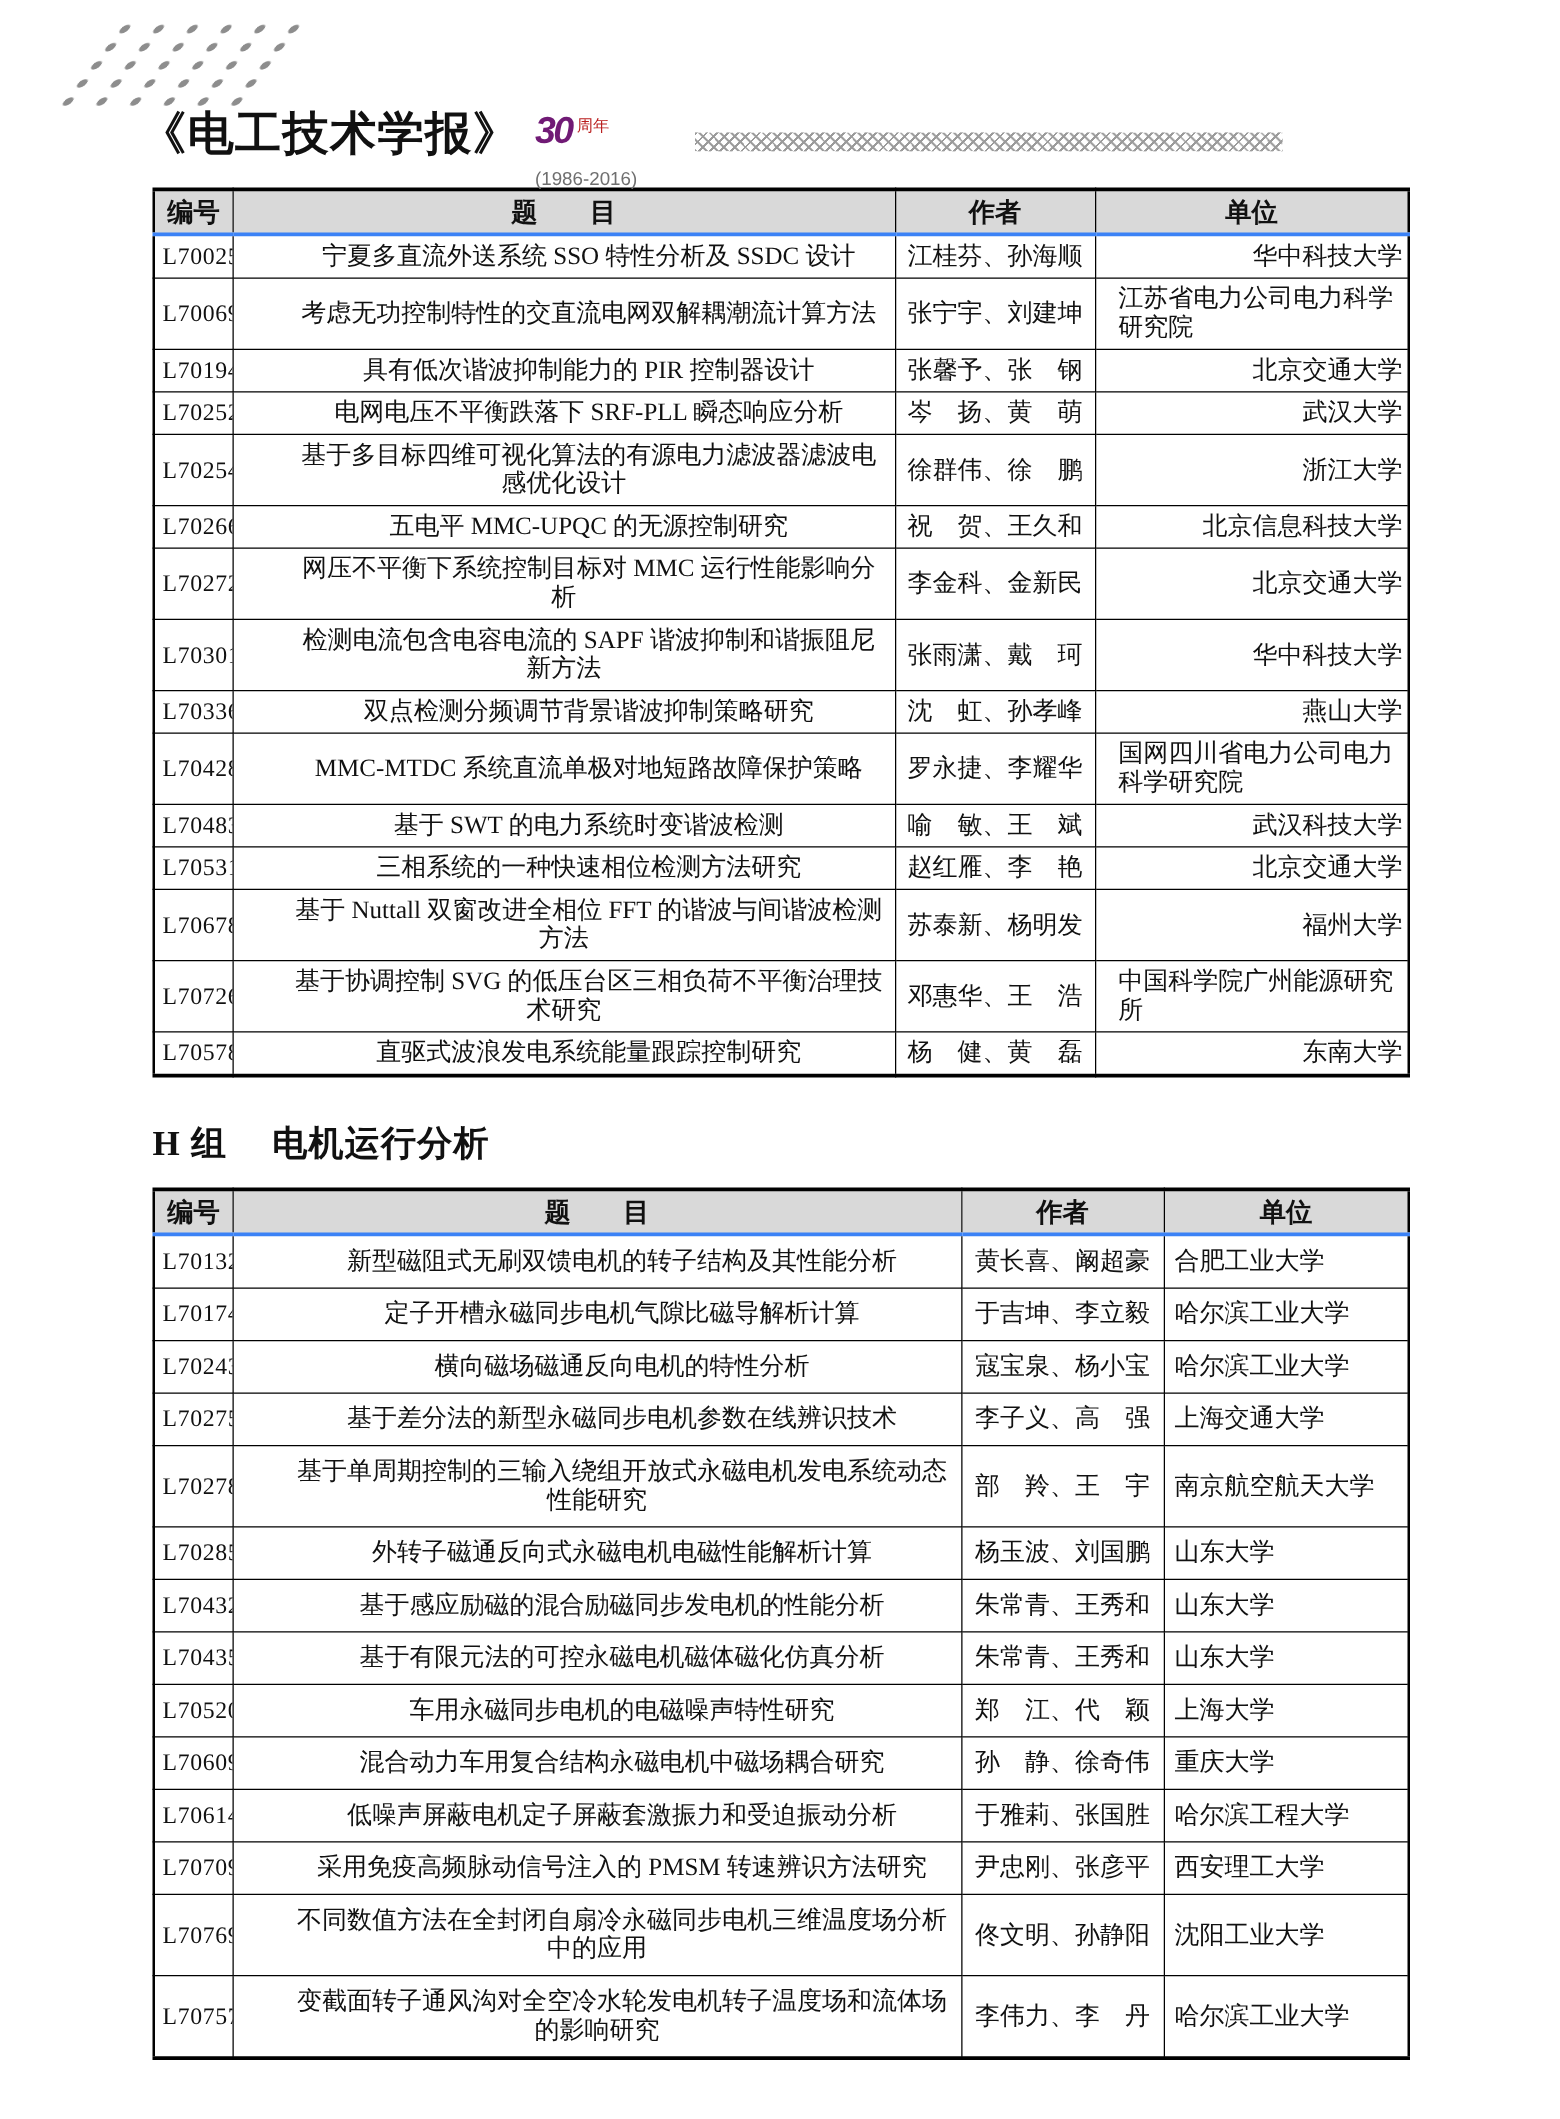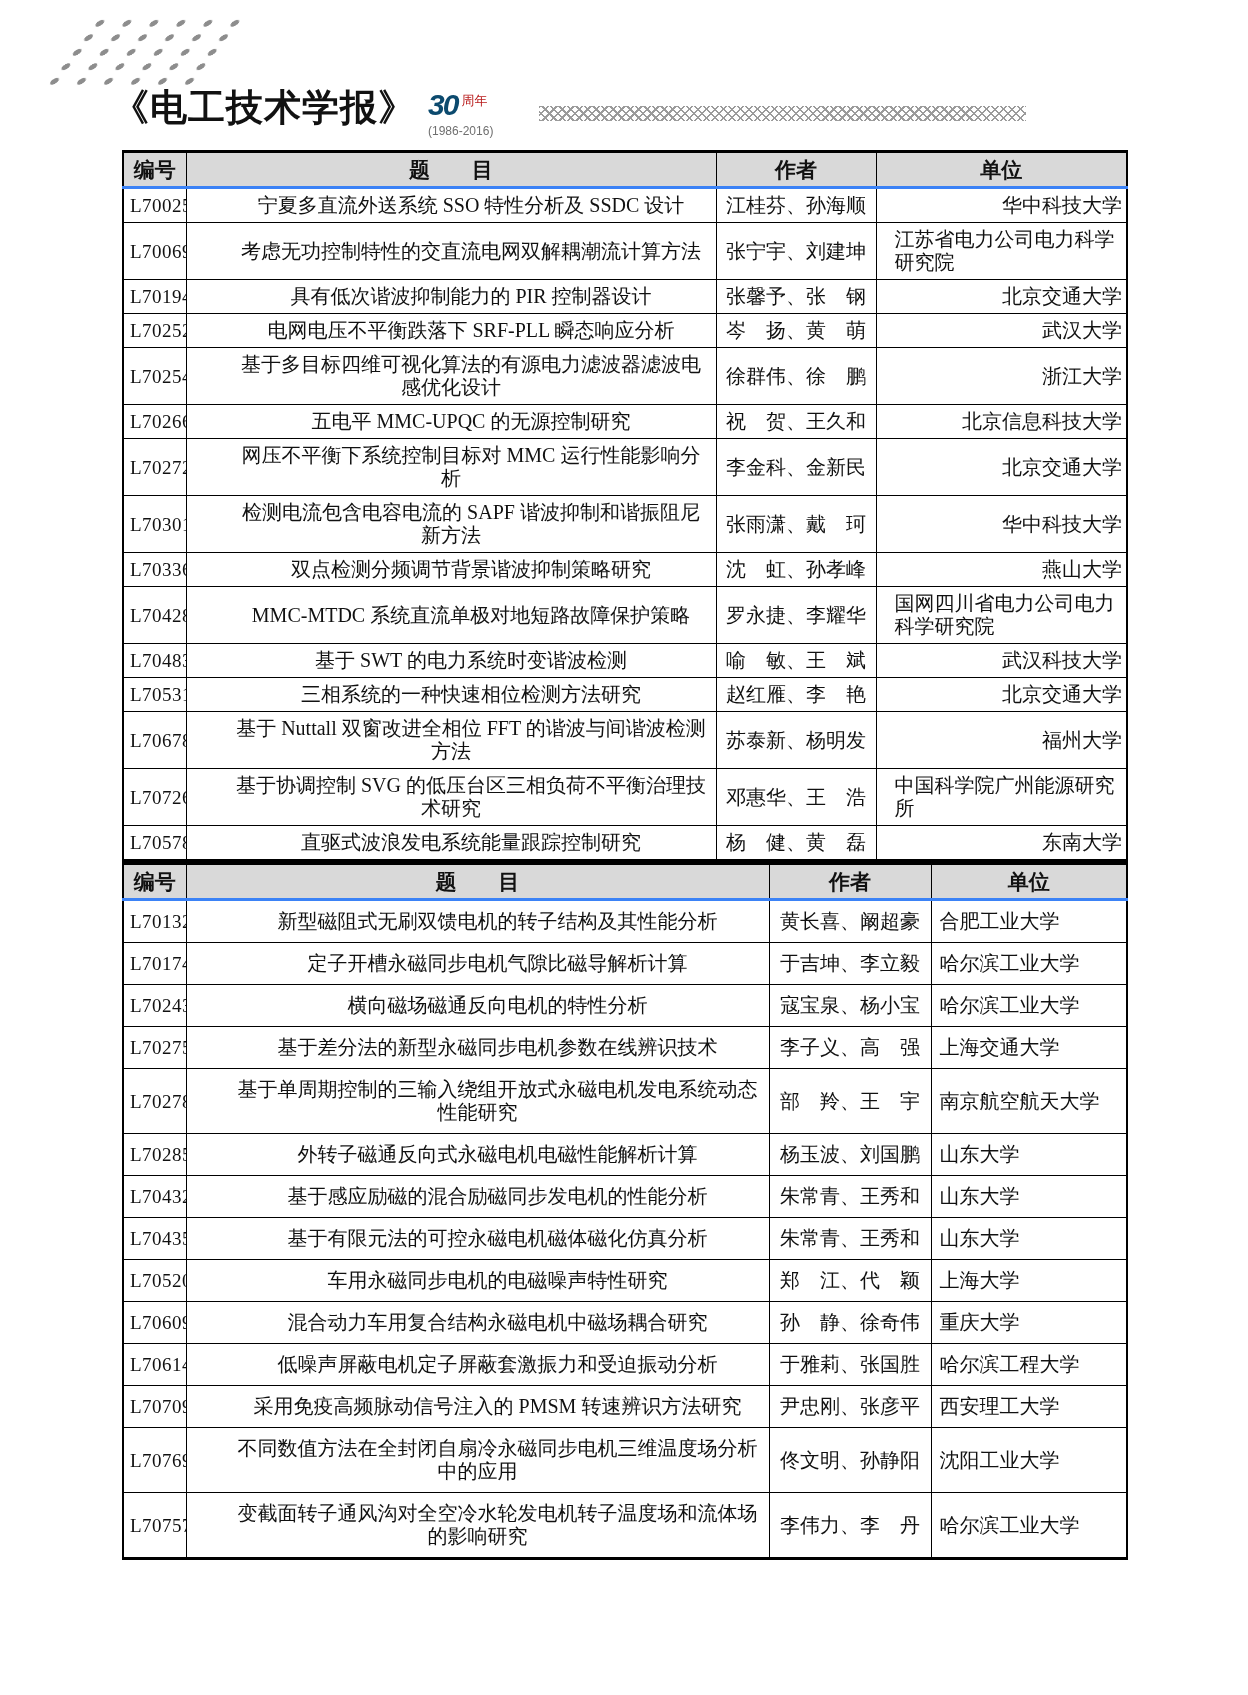--- a/index.html
+++ b/index.html
@@ -17,25 +17,25 @@
     position:absolute; left:92px; top:16px; width:168px; height:72px;
     background-image: radial-gradient(circle, #8d8d8d 3.1px, rgba(0,0,0,0) 3.7px);
     background-size: 27px 14.5px;
     transform: skewX(-38deg); transform-origin: 0 0;
   }
   .masthead { position:absolute; left:112px; top:88px; right:122px; display:flex; align-items:flex-start; }
   .logo { font-size:37px; font-weight:bold; letter-spacing:1px; line-height:1.1; white-space:nowrap; }
   .anniv { margin-left:12px; margin-top:2px; display:flex; flex-direction:column; line-height:1; }
   .anniv .top { display:flex; align-items:flex-start; }
   .anniv .digits {
-    font-size:30px; font-weight:bold; font-style:italic; color:#0c4a6e;
+    font-size:30px; font-weight:bold; font-style:italic; color:#701a75;
     font-family:"Liberation Sans","DejaVu Sans",sans-serif; letter-spacing:-2px;
   }
   .anniv .unit-lbl { font-size:13px; color:#b91c1c; margin-left:4px; margin-top:4px; }
-  .anniv .years { font-size:12px; color:#6f6f6f; margin-top:5px; font-family:"Liberation Sans","DejaVu Sans",sans-serif; }
+  .anniv .years { font-size:15px; color:#6f6f6f; margin-top:16px; font-family:"Liberation Sans","DejaVu Sans",sans-serif; }
   .ribbon {
     flex:1; height:15px; margin-left:46px; margin-top:18px;
     background:
       repeating-linear-gradient(45deg,  #9b9b9b 0 1.6px, rgba(0,0,0,0) 1.6px 6px),
       repeating-linear-gradient(135deg, #9b9b9b 0 1.6px, rgba(0,0,0,0) 1.6px 6px);
   }
 
   
   .sec-title { margin:34px 0 16px 122px; font-size:28px; font-weight:bold; letter-spacing:1px; }
   .sec-title .grp { margin-right:36px; }
@@ -179,20 +179,23 @@
         </tr>
         <tr>
           <td class="id">L70578</td>
           <td class="title">直驱式波浪发电系统能量跟踪控制研究</td>
           <td class="authors">杨　健、黄　磊</td>
           <td class="unit short">东南大学</td>
         </tr>
       </tbody>
   </table>
 
+  <div class="sec-title">
+    <span class="grp">H 组</span><span>电机运行分析</span>
+  </div>
   <table class="h-table">
     <colgroup>
         <col style="width:63px">
         <col style="width:583px">
         <col style="width:162px">
         <col style="width:196px">
       </colgroup>
     <thead>
       <tr>
         <th>编号</th>

